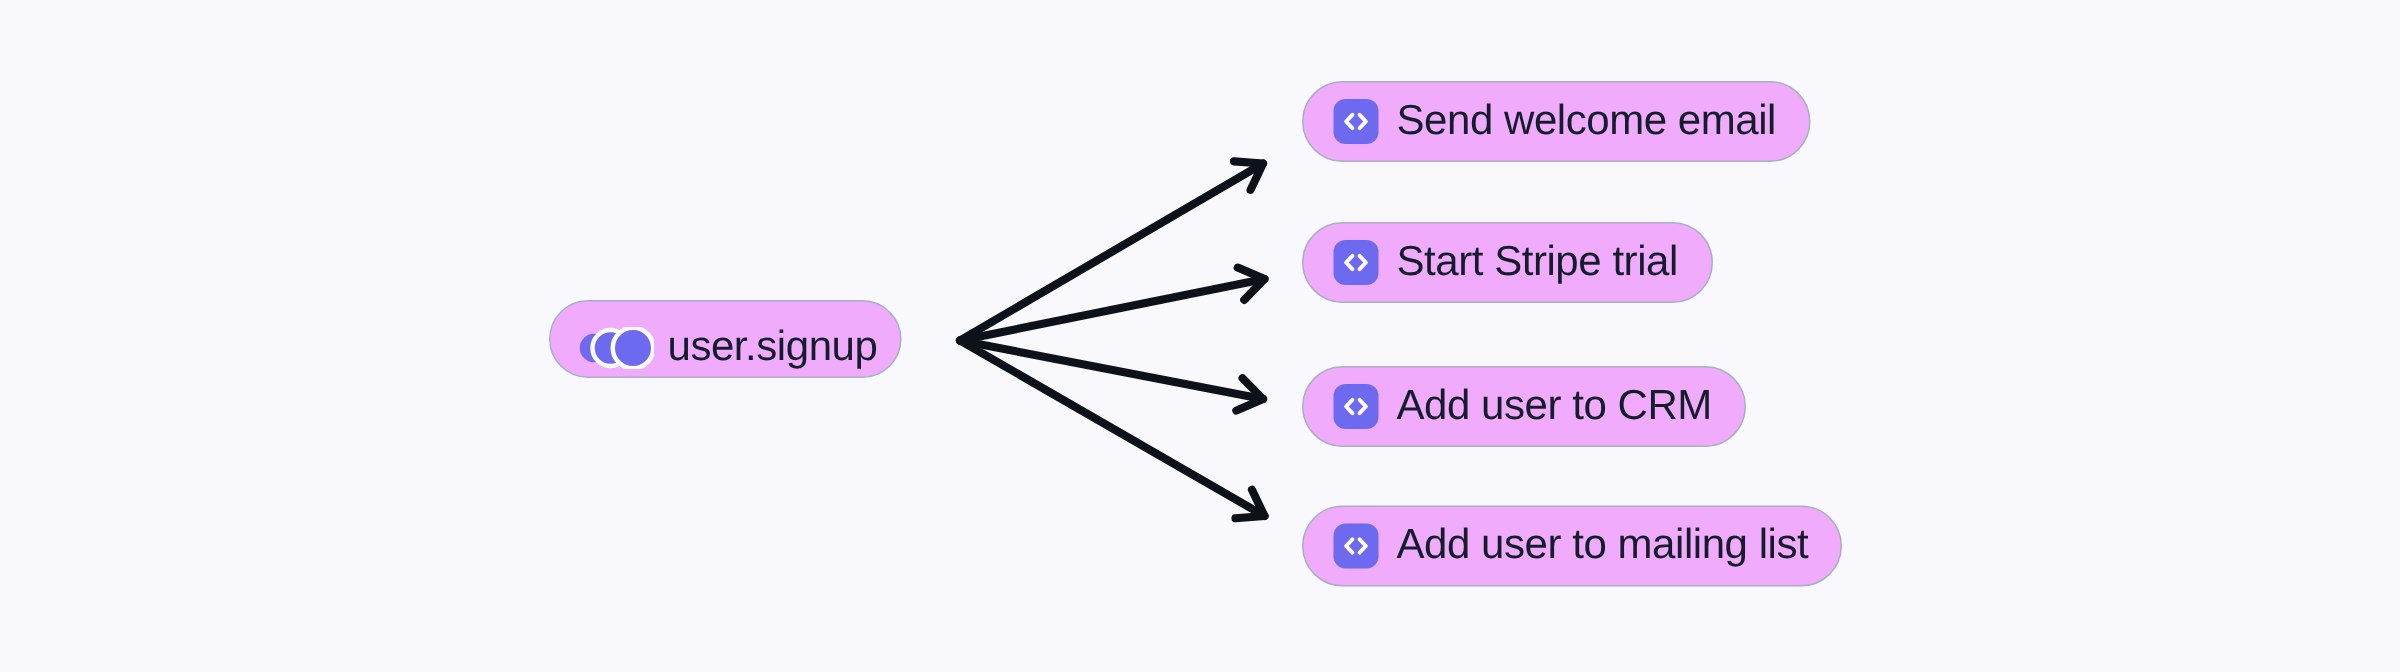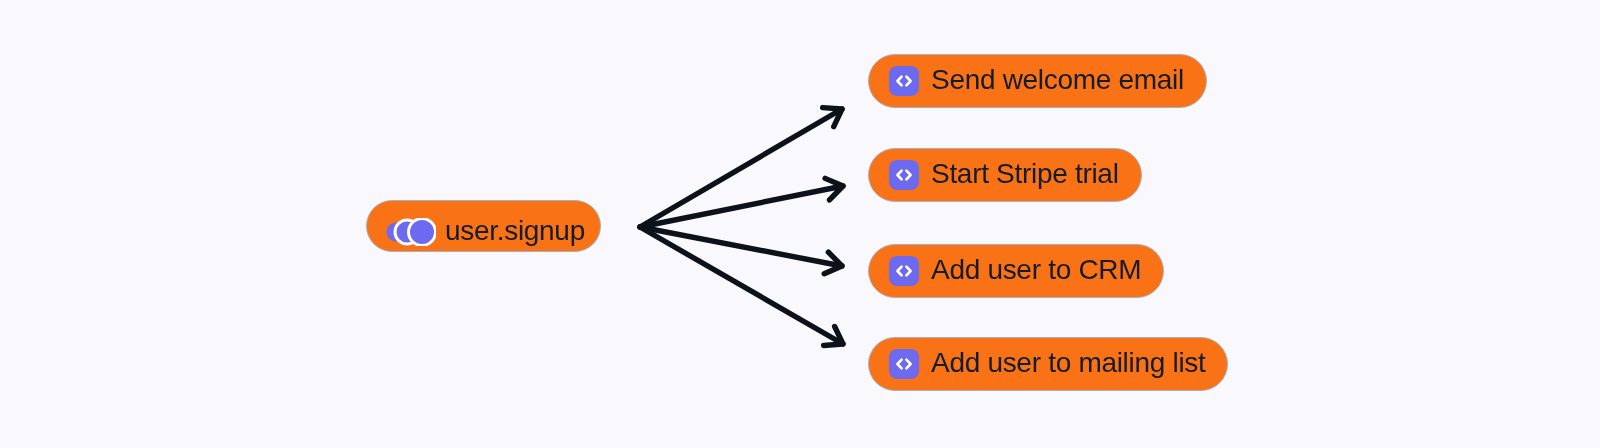--- a/index.html
+++ b/index.html
@@ -18,21 +18,21 @@
   .edges {
     position: absolute;
     left: 0;
     top: 0;
     pointer-events: none;
   }
   .node {
     position: absolute;
     display: inline-flex;
     align-items: center;
-    background: #f97316;
+    background: #f0abfc;
     border: 1.6px solid #a6b0c2;
     border-radius: 28px;
     color: #151c2c;
     font-size: 28px;
     font-weight: 400;
     letter-spacing: -0.3px;
     white-space: nowrap;
     box-sizing: border-box;
   }
   .event-node {

